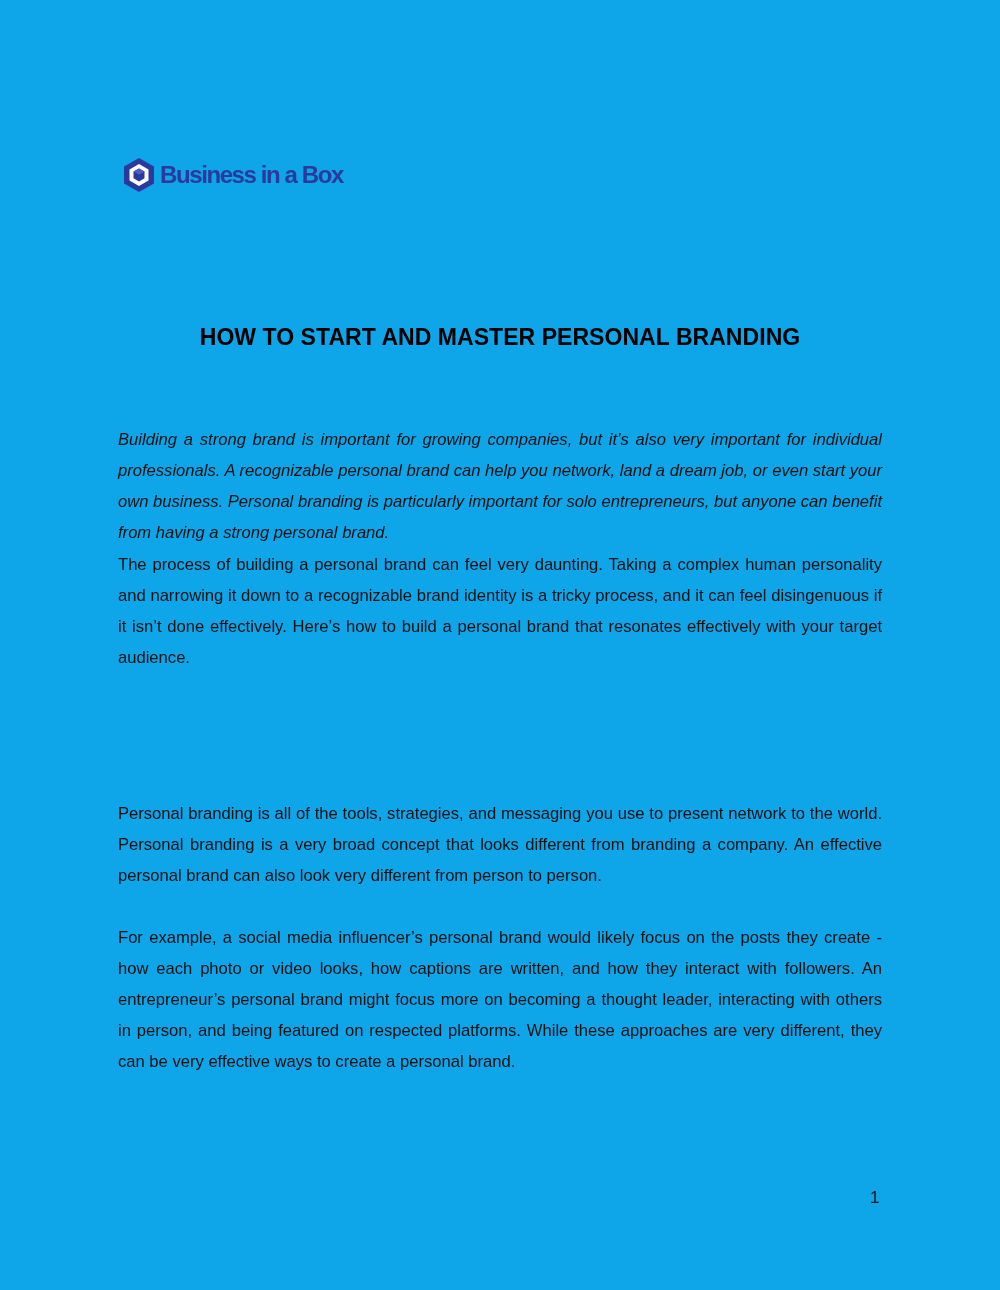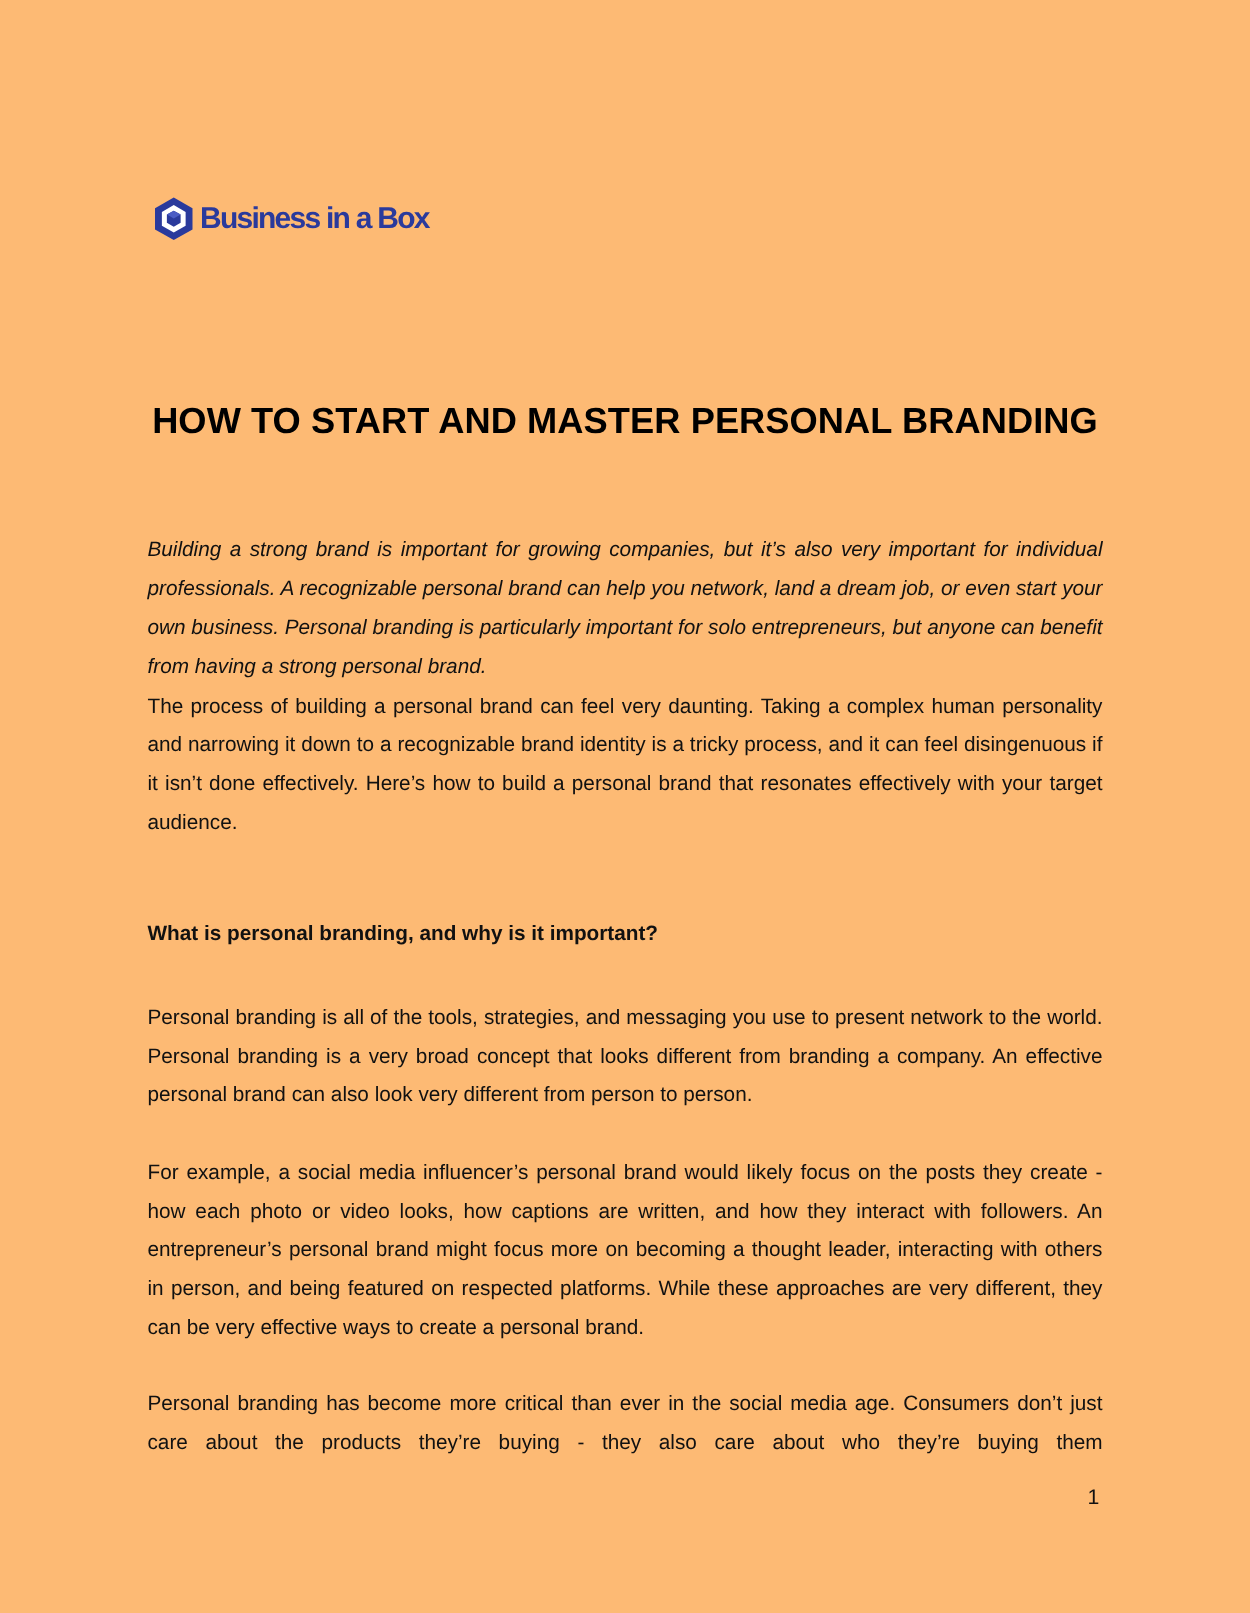--- a/index.html
+++ b/index.html
@@ -13,21 +13,21 @@
       position: relative;
       overflow: hidden;
       font-family: "Liberation Sans", sans-serif;
       color: #000000;
     }
     .page {
       position: absolute;
       left: 0; top: 0;
       width: 1000px;
       height: 1290px;
-      background: #fdba74;
+      background: #0ea5e9;
     }
     .logo {
       position: absolute;
       left: 122px;
       top: 156px;
       height: 38px;
       display: flex;
       align-items: center;
     }
     .logo-icon {
@@ -44,21 +44,21 @@
       color: #2a3a9c;
       line-height: 1;
     }
     .title {
       position: absolute;
       left: 0;
       width: 1000px;
       top: 322px;
       text-align: center;
       font-weight: bold;
-      font-size: 29px;
+      font-size: 23px;
       line-height: 30px;
       letter-spacing: 0.05px;
     }
     .body-block {
       position: absolute;
       left: 118px;
       width: 764px;
       font-size: 16.6px;
       line-height: 31px;
       text-align: justify;
@@ -103,29 +103,25 @@
   <h1 class="title" style="margin:0;">HOW TO START AND MASTER PERSONAL BRANDING</h1>
 
   <div class="body-block" style="top:424px;font-style:italic;">
     <p>Building a strong brand is important for growing companies, but it’s also very important for individual professionals. A recognizable personal brand can help you network, land a dream job, or even start your own business. Personal branding is particularly important for solo entrepreneurs, but anyone can benefit from having a strong personal brand.</p>
   </div>
 
   <div class="body-block" style="top:549px;">
     <p>The process of building a personal brand can feel very daunting. Taking a complex human personality and narrowing it down to a recognizable brand identity is a tricky process, and it can feel disingenuous if it isn’t done effectively. Here’s how to build a personal brand that resonates effectively with your target audience.</p>
   </div>
 
-  <div class="heading">What is personal branding, and why is it important?</div>
 
   <div class="body-block" style="top:798px;">
     <p>Personal branding is all of the tools, strategies, and messaging you use to present network to the world. Personal branding is a very broad concept that looks different from branding a company. An effective personal brand can also look very different from person to person.</p>
   </div>
 
   <div class="body-block" style="top:922px;">
     <p>For example, a social media influencer’s personal brand would likely focus on the posts they create - how each photo or video looks, how captions are written, and how they interact with followers. An entrepreneur’s personal brand might focus more on becoming a thought leader, interacting with others in person, and being featured on respected platforms. While these approaches are very different, they can be very effective ways to create a personal brand.</p>
   </div>
 
-  <div class="body-block" style="top:1107px;">
-    <p style="text-align-last: justify;">Personal branding has become more critical than ever in the social media age. Consumers don’t just care about the products they’re buying - they also care about who they’re buying them</p>
-  </div>
 
   <div class="page-number">1</div>
 
 </div>
 
 </body></html>

